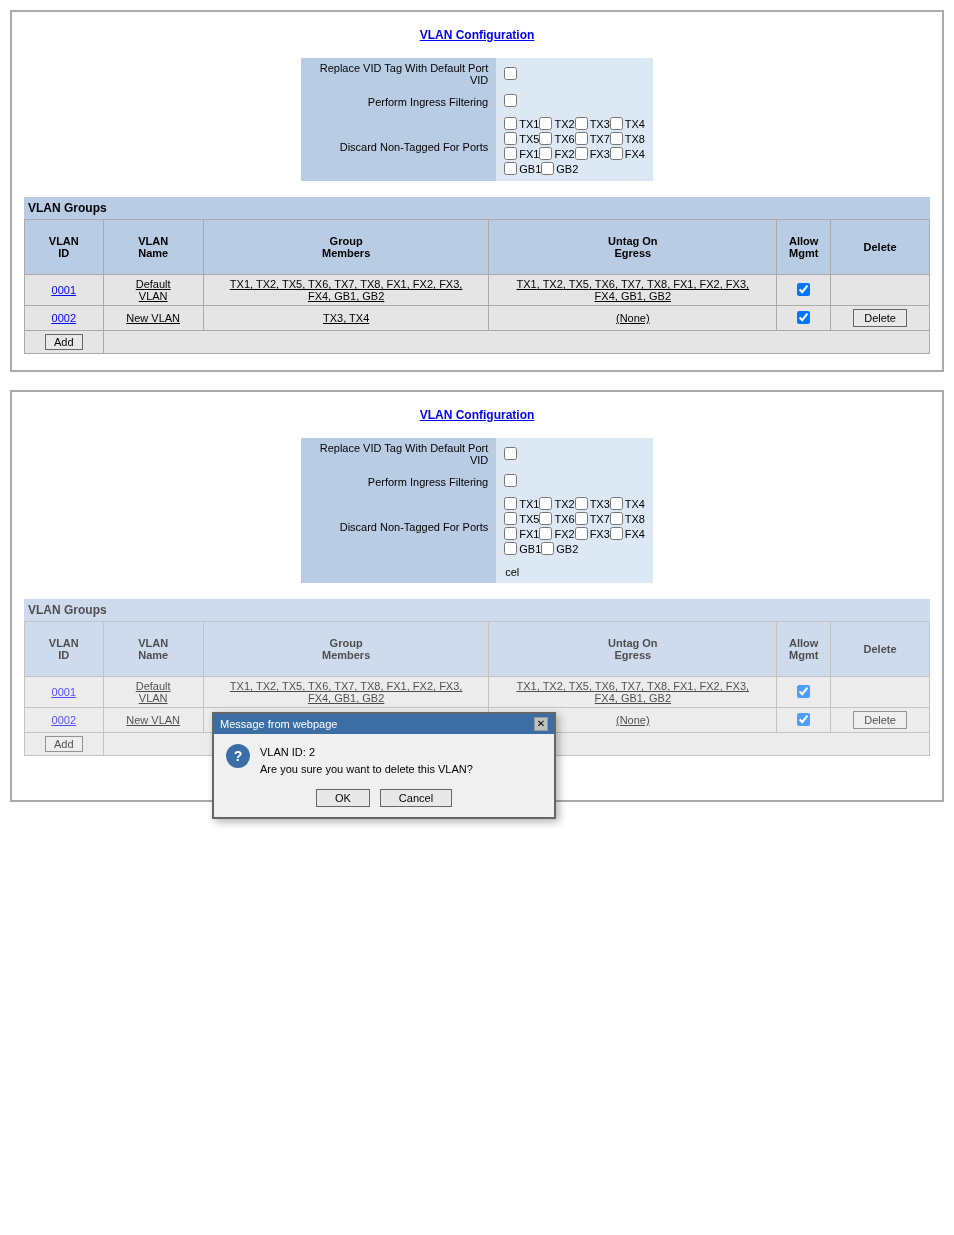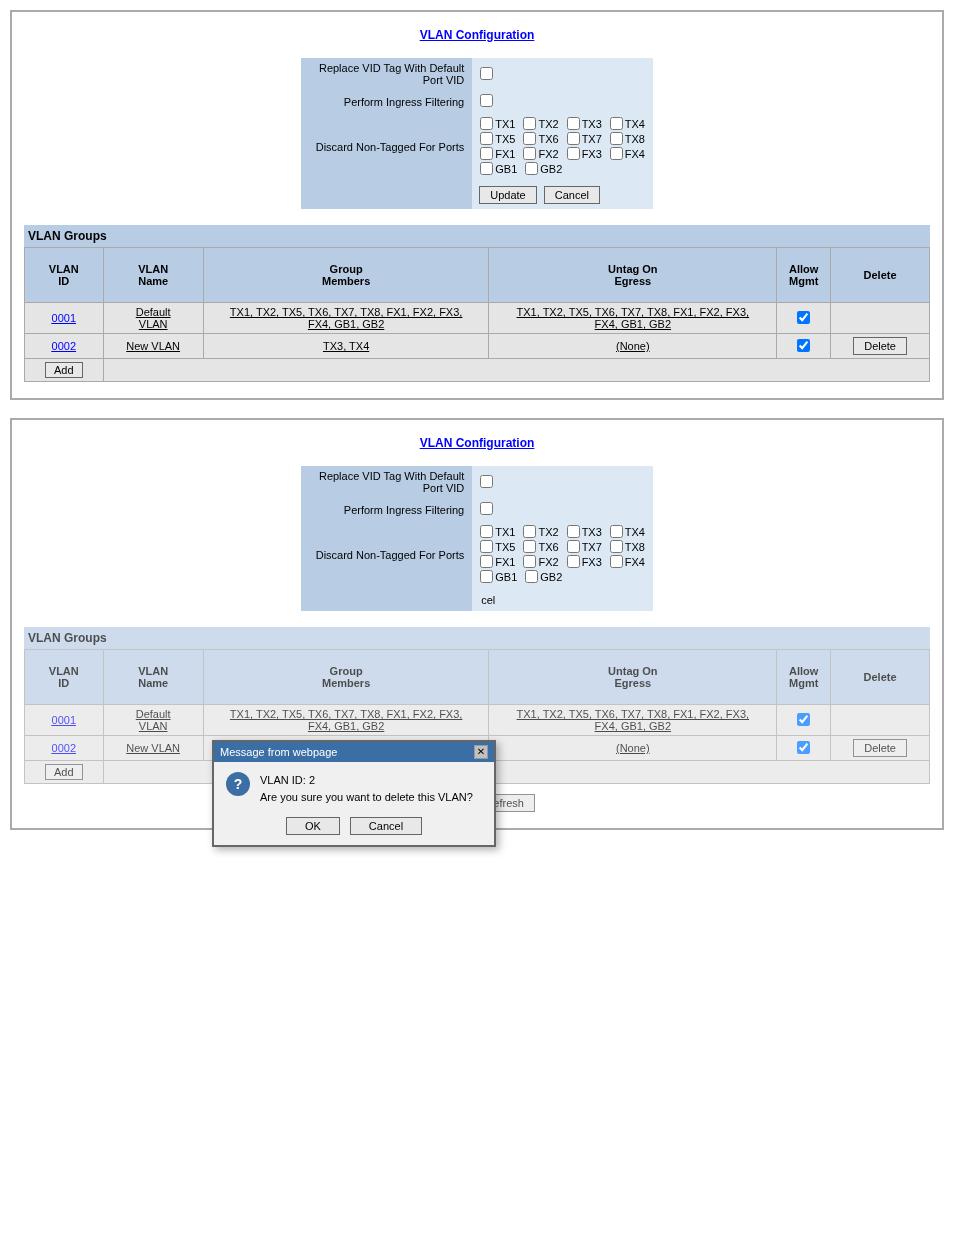--- a/index.html
+++ b/index.html
@@ -43,21 +43,20 @@
       background: #dce9f5;
       font-size: 11px;
     }
     .config-value-multi {
       background: #dce9f5;
       font-size: 11px;
       padding: 4px;
     }
     .checkbox-row {
       display: flex;
-      gap: 8px;
       align-items: center;
       margin-bottom: 2px;
     }
     .checkbox-row label {
       display: flex;
       align-items: center;
       gap: 2px;
       font-size: 11px;
     }
     .btn {
@@ -113,21 +112,21 @@
       cursor: pointer;
     }
     .done-row {
       text-align: center;
       margin-top: 10px;
     }
     .dialog-box {
       position: absolute;
       top: 320px;
       left: 200px;
-      width: 284px;
+      width: 344px;
       background: #f0f0f0;
       border: 2px solid #666;
       font-size: 11px;
       box-shadow: 3px 3px 8px rgba(0,0,0,0.3);
     }
     .dialog-title-bar {
       background: #3a6ea5;
       color: #fff;
       padding: 3px 6px;
       font-size: 11px;
@@ -232,27 +231,20 @@
         <div class="checkbox-row">
           <label><input type="checkbox" style=""> FX1</label>
           <label><input type="checkbox" style=""> FX2</label>
           <label><input type="checkbox" style=""> FX3</label>
           <label><input type="checkbox" style=""> FX4</label>
         </div>
         <div class="checkbox-row">
           <label><input type="checkbox" style=""> GB1</label>
           <label><input type="checkbox" style=""> GB2</label>
         </div>
-      </td>
-    </tr>
-    <tr>
-      <td class="config-label"></td>
-      <td class="config-value" style="padding:5px;">
-        <button class="btn">Update</button>
-        <button class="btn">Cancel</button>
       </td>
     </tr>
   </tbody>
     </table>
 
   <div class="groups-section">
     <div class="groups-title">VLAN Groups</div>
     <table class="vlan-table">
       <thead>
         <tr>

